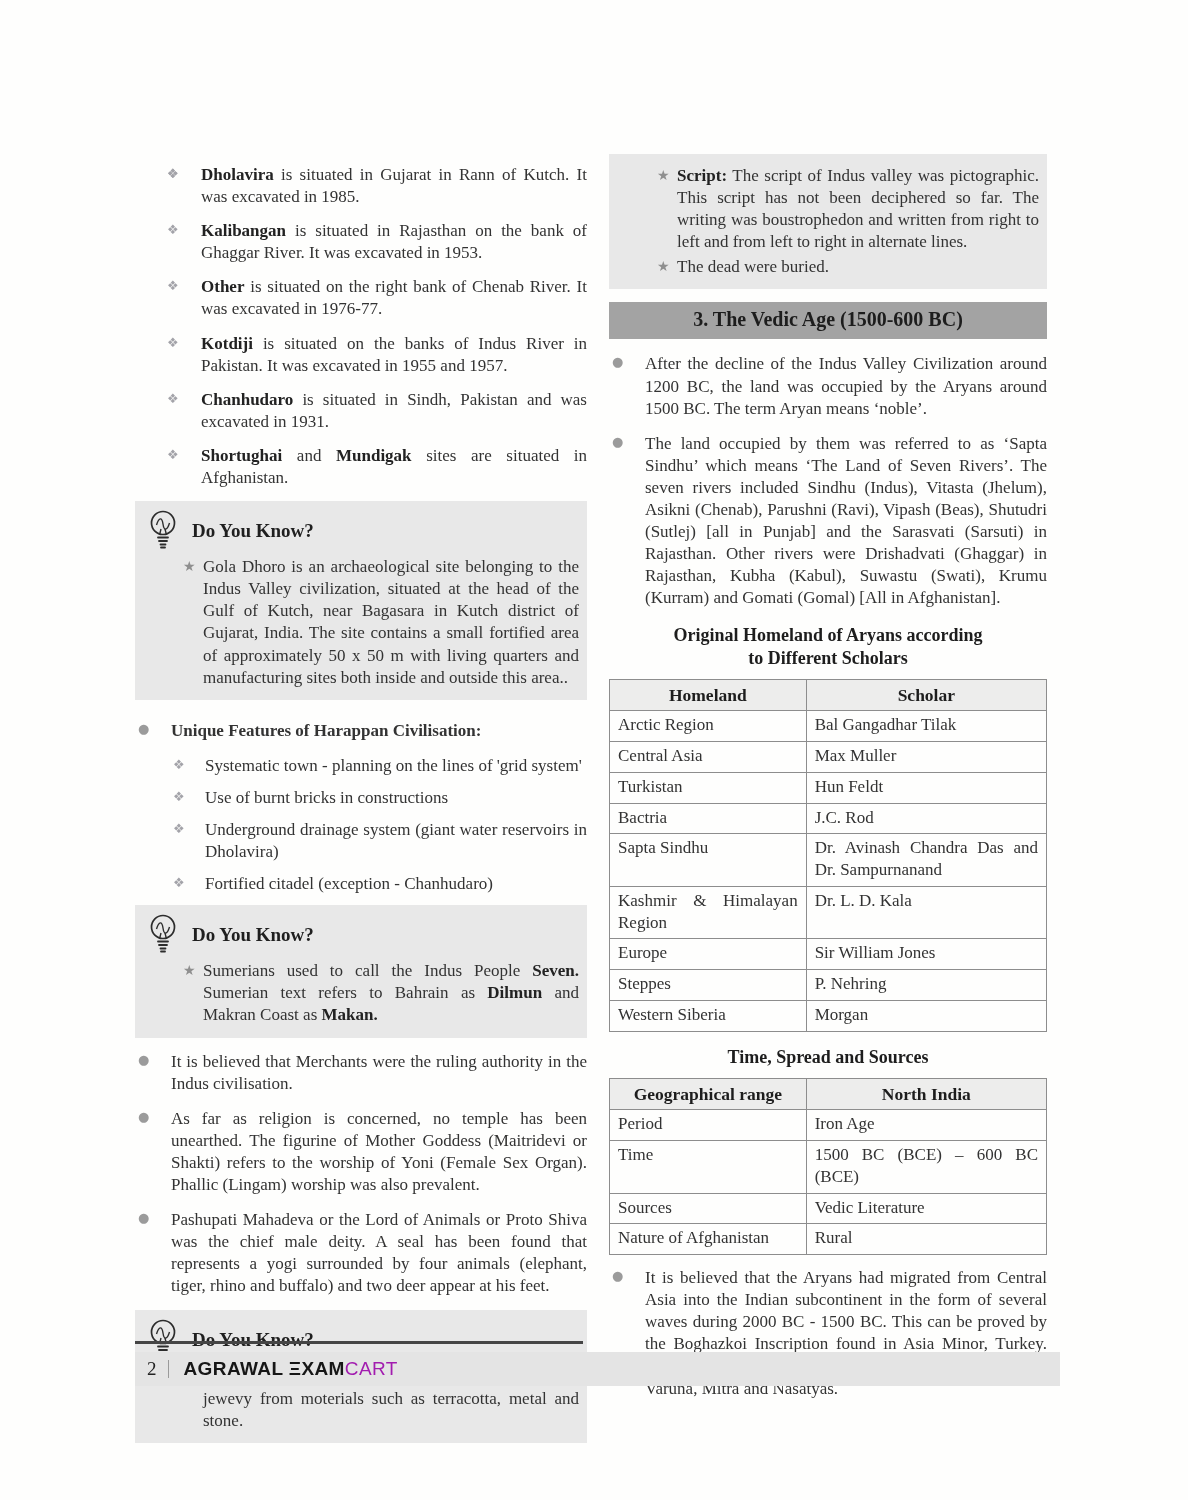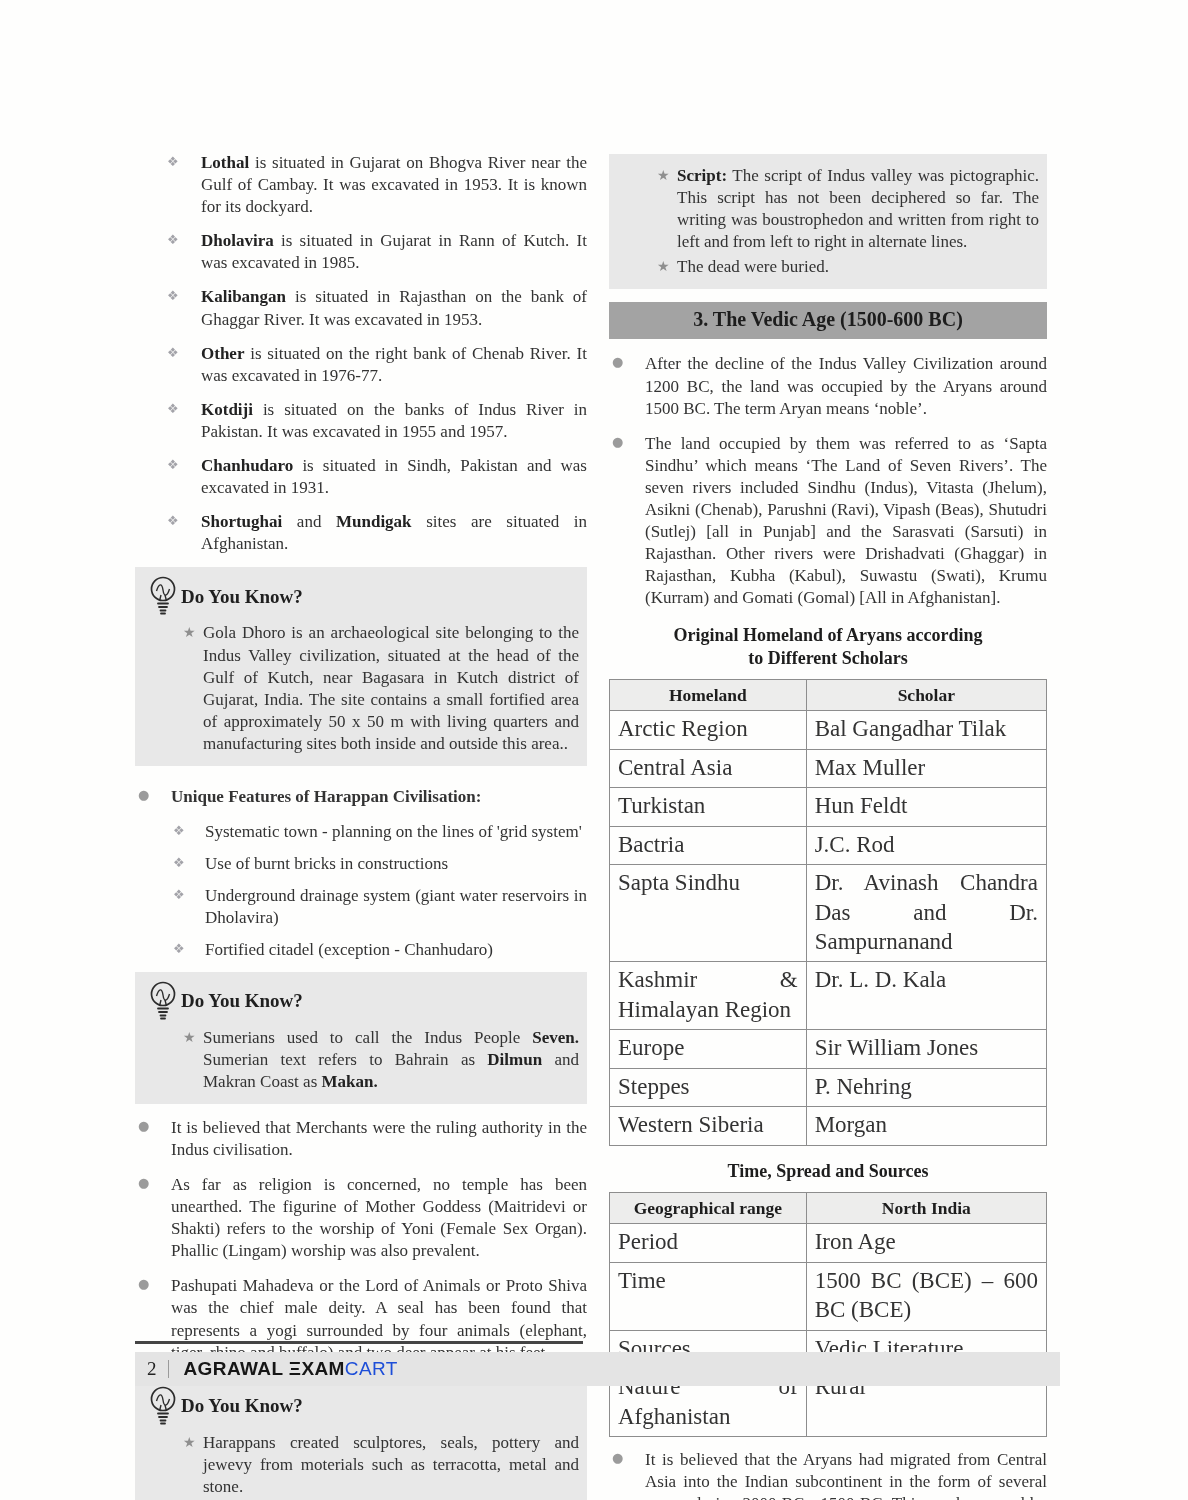--- a/index.html
+++ b/index.html
@@ -28,63 +28,62 @@
   
   .b-item{position:relative;padding-left:36px;margin-bottom:13px;text-align:justify;}
   .b-item .marker{position:absolute;left:3px;top:1px;color:#9b9b9b;font-size:13px;
     font-family:"DejaVu Sans",sans-serif;}
   .b-title{font-weight:bold;margin-bottom:8px;text-align:left;margin-top:20px;}
 
   .bold-seg{font-weight:bold;color:#222;}
 
   
   .graybox{background:#e8e8e8;padding:8px 8px 11px 6px;margin:2px 0 13px 0;}
-  .dyk-head{display:flex;align-items:center;margin:0 0 2px 4px;}
+  .dyk-head{display:flex;align-items:center;gap:11px;margin:0 0 2px 4px;}
   .dyk-title{font-weight:bold;font-size:19px;color:#1f1f1f;}
   .s-item{position:relative;padding-left:62px;margin-top:3px;text-align:justify;line-height:1.3;}
   .s-item .star{position:absolute;left:42px;top:1px;color:#8f8f8f;font-size:14px;
     font-family:"DejaVu Sans",sans-serif;}
 
   
   .banner{background:#a3a3a3;text-align:center;font-weight:bold;font-size:20px;
     color:#1d1d1d;padding:4px 0 7px;margin:0 0 14px 0;}
 
   
   .tbl-title{text-align:center;font-weight:bold;font-size:18px;line-height:1.28;
     color:#1d1d1d;margin:14px 0 9px;}
   table{width:100%;border-collapse:collapse;margin-bottom:12px;padding-left:8px;}
-  th,td{border:1px solid #8d8d8d;font-size:23px;}
+  th,td{border:1px solid #8d8d8d;font-size:17px;}
   th{padding:4px 8px;text-align:center;background:#ededec;font-size:17.5px;color:#1d1d1d;}
   td{padding:3px 8px 5px;text-align:justify;vertical-align:top;line-height:1.28;}
   th:first-child,td:first-child{width:45%;}
 
   
   .end-rule{position:absolute;left:135px;top:1341px;width:448px;height:3px;background:#454545;}
   .footer{position:absolute;left:135px;right:128px;top:1352px;height:34px;
     background:#e4e4e4;display:flex;align-items:center;padding:0 12px;box-sizing:border-box;}
   .pagenum{font-size:19px;color:#222;margin-right:11px;}
   .fsep{width:1px;height:18px;background:#9a9a9a;margin-right:15px;}
   .brand{font-family:"Liberation Sans",sans-serif;font-size:19px;letter-spacing:.4px;color:#161616;}
   .brand .bold{font-weight:bold;}
-  .brand .light{font-weight:normal;color:#1d4ed8;}
+  .brand .light{font-weight:normal;color:#a21caf;}
 
   .bulb{flex:0 0 auto;}
 </style>
 </head>
 <body>
 
 <div class="page">
   <div class="columns">
 
     <div class="col col-left">
 
       <div>
         <div class="d-item">
           <span class="marker">❖</span>
-          <span><span class="bold-seg">Lothal</span><span> is situated in Gujarat on Bhogva River near the Gulf of Cambay. It was excavated in 1953. It is known for its dockyard.</span></span>
         </div>
         <div class="d-item">
           <span class="marker">❖</span>
           <span><span class="bold-seg">Dholavira</span><span> is situated in Gujarat in Rann of Kutch. It was excavated in 1985.</span></span>
         </div>
         <div class="d-item">
           <span class="marker">❖</span>
           <span><span class="bold-seg">Kalibangan</span><span> is situated in Rajasthan on the bank of Ghaggar River. It was excavated in 1953.</span></span>
         </div>
         <div class="d-item">

